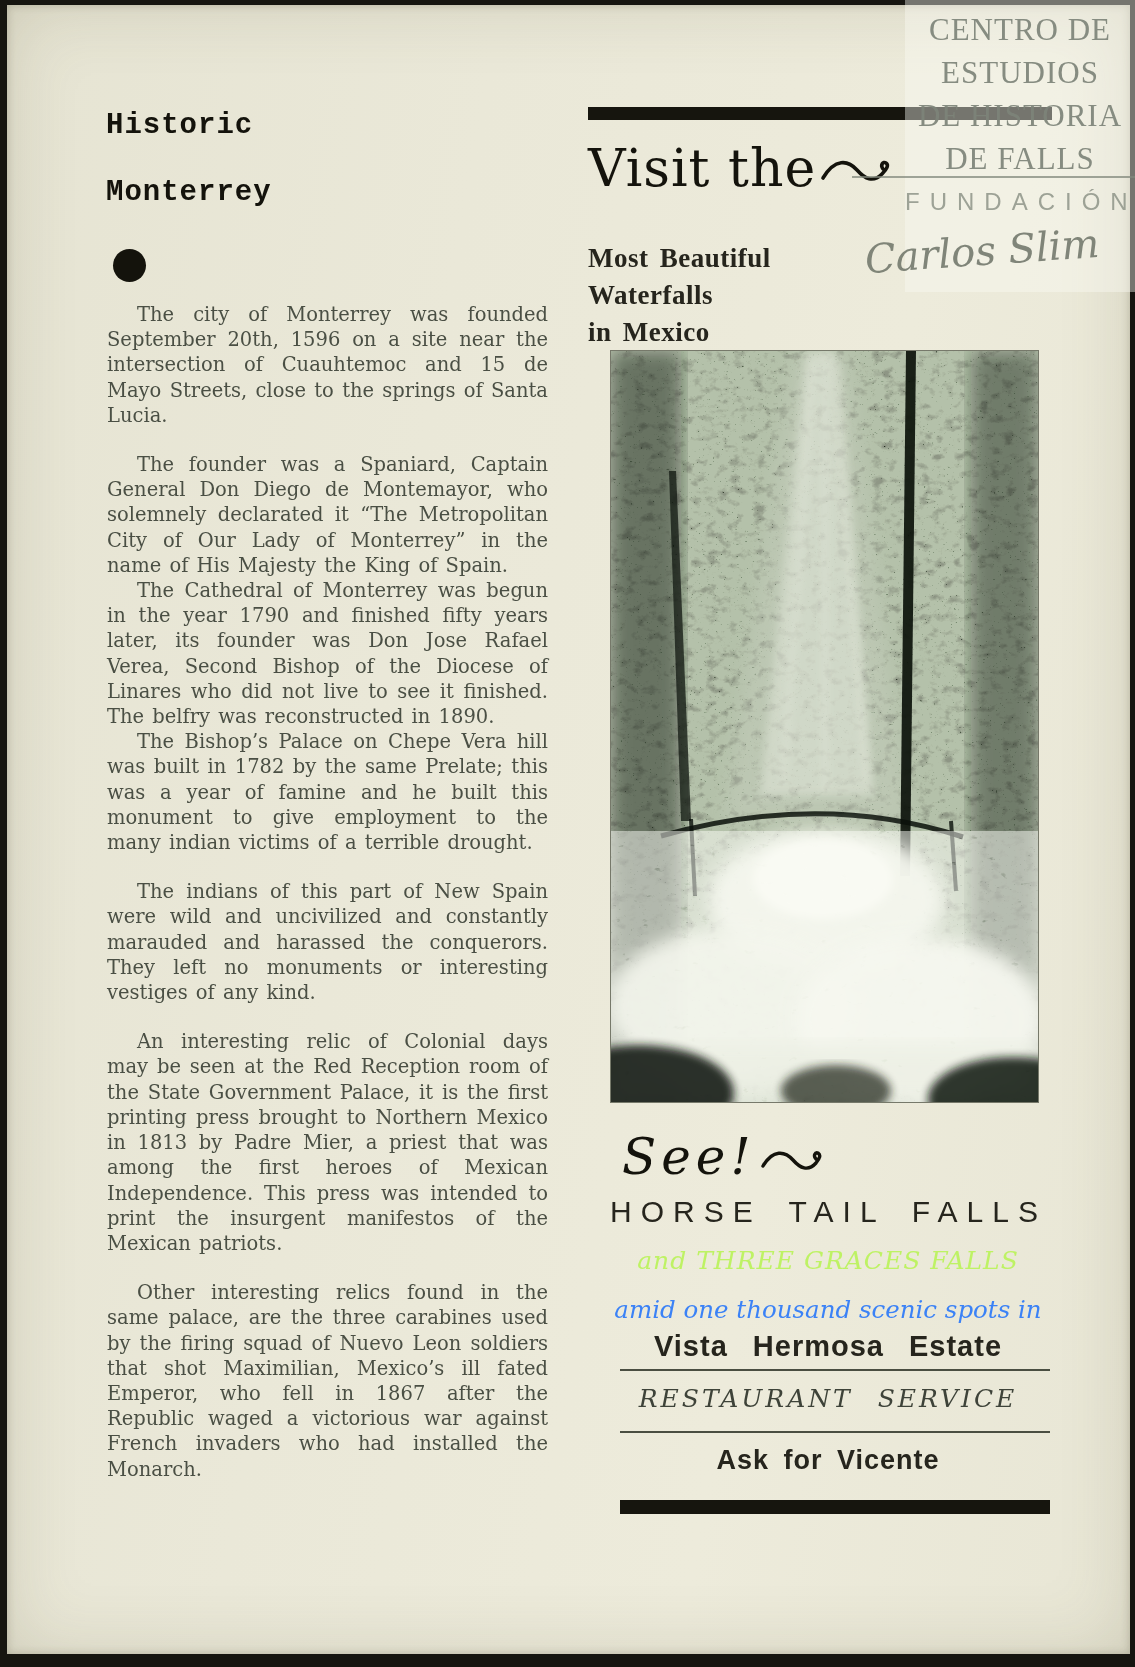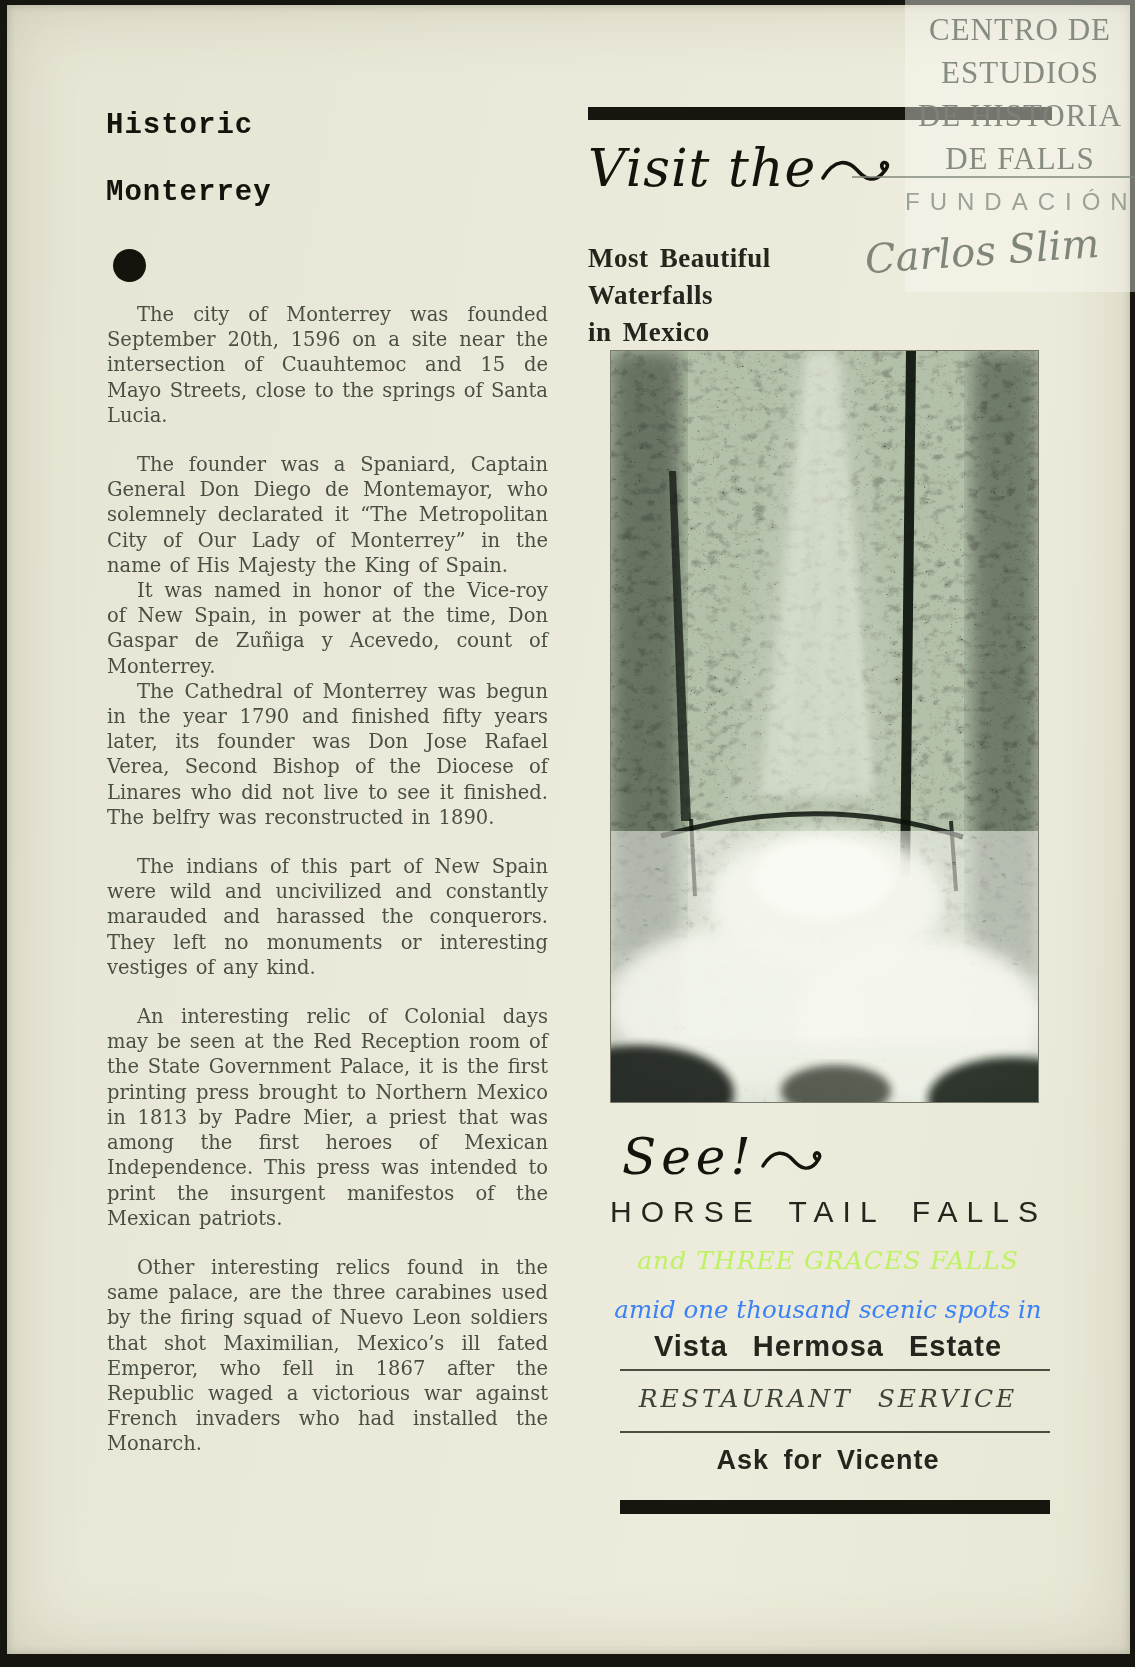--- a/index.html
+++ b/index.html
@@ -15,21 +15,21 @@
      letter-spacing:1px;color:var(--ink_dark);font-family:Liberation Mono, monospace;}
   #section-bullet{left:113px;top:249px;width:33px;height:33px;border-radius:50%;background:var(--ink_dark);}
   #article-body{left:107px;top:302px;width:441px;font-size:19.5px;line-height:25.2px;
      color:var(--ink_body);text-align:justify;}
   #article-body p{margin:0;text-indent:30px;word-spacing:2px;}
   #article-body p.gap{margin-top:24px;}
 
   
   .bar{background:var(--bar_black);}
   #ad-top-rule{left:588px;top:107px;width:464px;height:13px;z-index:1;}
-  #visit-script{left:588px;top:138px;font-style:italic;font-size:52px;color:var(--ink_dark);
+  #visit-script{left:588px;top:138px;font-size:52px;color:var(--ink_dark);
      letter-spacing:1px;white-space:nowrap;}
   .swash{display:inline-block;vertical-align:baseline;transform:translateY(6px);margin-left:4px;}
   #ad-headline{left:588px;top:216px;font-family:Liberation Serif, serif;font-weight:bold;
      font-size:27px;line-height:37px;color:var(--sans_ink);letter-spacing:.5px;word-spacing:4px;margin-top:24px;}
   #waterfall-photo{left:611px;top:351px;width:427px;height:751px;background:#1d2619;
      box-shadow:0 0 0 1px rgba(40,45,32,.6);}
   #waterfall-photo svg{display:block;width:100%;height:100%;}
   #see-script{left:622px;top:1128px;font-style:italic;font-size:50px;letter-spacing:5px;
      color:var(--ink_dark);white-space:nowrap;}
   .ad-center{left:610px;width:436px;text-align:center;white-space:nowrap;}
@@ -68,22 +68,22 @@
   <div class="abs" id="article-title">
     <div>Historic</div>
     <div>Monterrey</div>
   </div>
 
   <div class="abs" id="section-bullet"></div>
 
   <div class="abs" id="article-body">
     <p class="para">The city of Monterrey was founded September 20th, 1596 on a site near the intersection of Cuauhtemoc and 15 de Mayo Streets, close to the springs of Santa Lucia.</p>
     <p class="para gap">The founder was a Spaniard, Captain General Don Diego de Montemayor, who solemnely declarated it “The Metropolitan City of Our Lady of Monterrey” in the name of His Majesty the King of Spain.</p>
-    <p class="para">It was named in honor of the Vice-roy of New Spain, in power at the time, Don Gaspar de Zuñiga y Acevedo, count of Monterrey.</p>
     <p class="para">The Cathedral of Monterrey was begun in the year 1790 and finished fifty years later, its founder was Don Jose Rafael Verea, Second Bishop of the Diocese of Linares who did not live to see it finished.  The belfry was reconstructed in 1890.</p>
+    <p class="para">The Bishop’s Palace on Chepe Vera hill was built in 1782 by the same Prelate; this was a year of famine and he built this monument to give employment to the many indian victims of a terrible drought.</p>
     <p class="para gap">The indians of this part of New Spain were wild and uncivilized and constantly marauded and harassed the conquerors. They left no monuments or interesting vestiges of any kind.</p>
     <p class="para gap">An interesting relic of Colonial days may be seen at the Red Reception room of the State Government Palace, it is the first printing press brought to Northern Mexico in 1813 by Padre Mier, a priest that was among the first heroes of Mexican Independence.  This press was intended to print the insurgent manifestos of the Mexican patriots.</p>
     <p class="para gap">Other interesting relics found in the same palace, are the three carabines used by the firing squad of Nuevo Leon soldiers that shot Maximilian, Mexico’s ill fated Emperor, who fell in 1867 after the Republic waged a victorious war against French invaders who had installed the Monarch.</p>
   </div>
 
   <div class="abs bar" id="ad-top-rule"></div>
 
   <div class="abs" id="visit-script">
     <span>Visit the</span><span class="swash">
       <svg width="74" height="40" viewBox="0 0 74 40">

